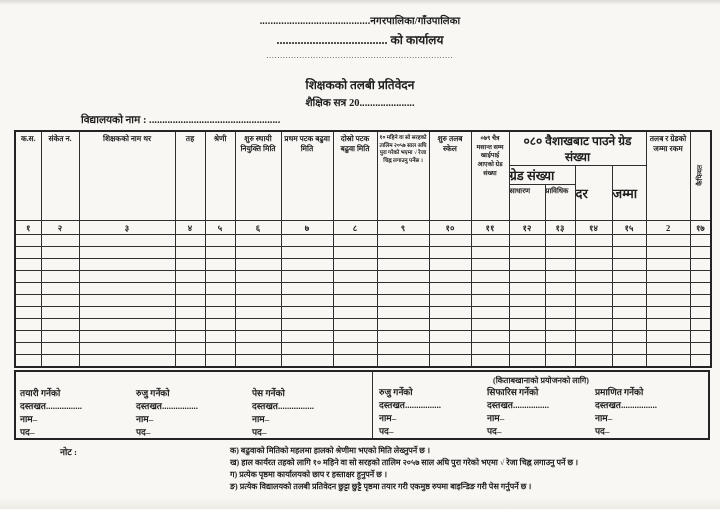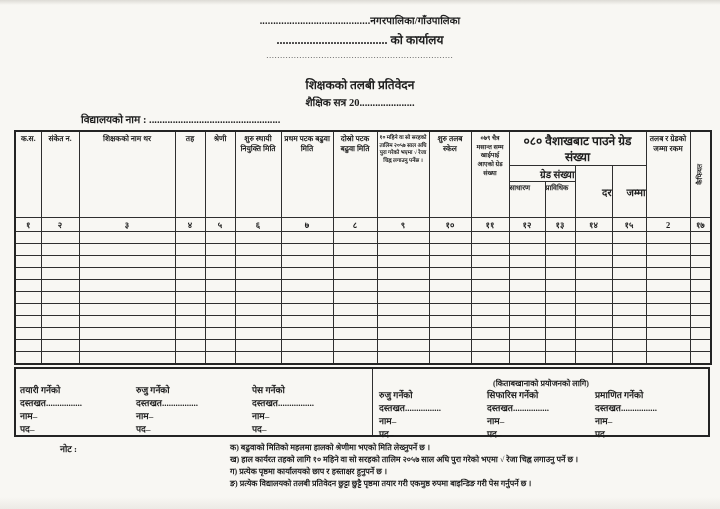--- a/index.html
+++ b/index.html
@@ -27,37 +27,37 @@
   
   table.main {
     width:696px; margin:4px 10px 0 14px; border-collapse:collapse; table-layout:fixed;
     border:2px solid #242424;
   }
   table.main th, table.main td {
     border:1px solid #2f2f2f; font-weight:bold; overflow:hidden;
   }
   tr.h1 th { vertical-align:top; text-align:center; font-size:7.5px; line-height:1.3; padding:2px 1px 0; }
   tr.h1 th.group { vertical-align:middle; height:30px; font-size:12px; }
-  tr.h2 th { vertical-align:middle; text-align:right; font-size:10px; height:16px; }
+  tr.h2 th { vertical-align:middle; text-align:left; font-size:13px; height:16px; }
   tr.h3 th { vertical-align:top; text-align:left; font-size:7px; height:36px; padding-top:1px; }
   th.small-th { font-size:5.6px !important; line-height:1.35 !important; padding:2px 1px 0 !important; }
   th.remarks { vertical-align:middle !important; text-align:center; }
   .vert { writing-mode:vertical-rl; transform:rotate(180deg); display:inline-block; font-size:7px; white-space:nowrap; }
   tr.numrow th { height:14px; font-size:8.5px; text-align:center; vertical-align:middle; font-weight:bold; }
   tbody td { height:12px; background:transparent; }
   
   .sigbox {
     width:696px; margin:2px 10px 0 14px; border:2px solid #242424;
     display:flex; height:70px; font-size:9px; font-weight:bold;
   }
   .sig-left {
     width:371px; border-right:1.5px solid #2f2f2f;
     display:flex; padding:15px 4px 2px 4px;
   }
-  .sig-right { flex:1; padding:8px 6px; }
+  .sig-right { flex:1; padding:2px 6px; }
   .sig-right-hdr { text-align:center; font-size:8px; margin-bottom:1px; }
   .sig-right-blocks { display:flex; justify-content:space-between; }
   .sig-block { width:116px; line-height:13px; }
   .sig-right .sig-block { width:108px; }
   
   .notes { display:flex; margin:5px 12px 0 14px; font-size:8px; font-weight:bold;gap:32px; }
   .notes-label { margin-left:46px; width:138px; font-size:9px; }
   .notes-items { flex:1; line-height:12.2px; }
 </style>
 </head>

